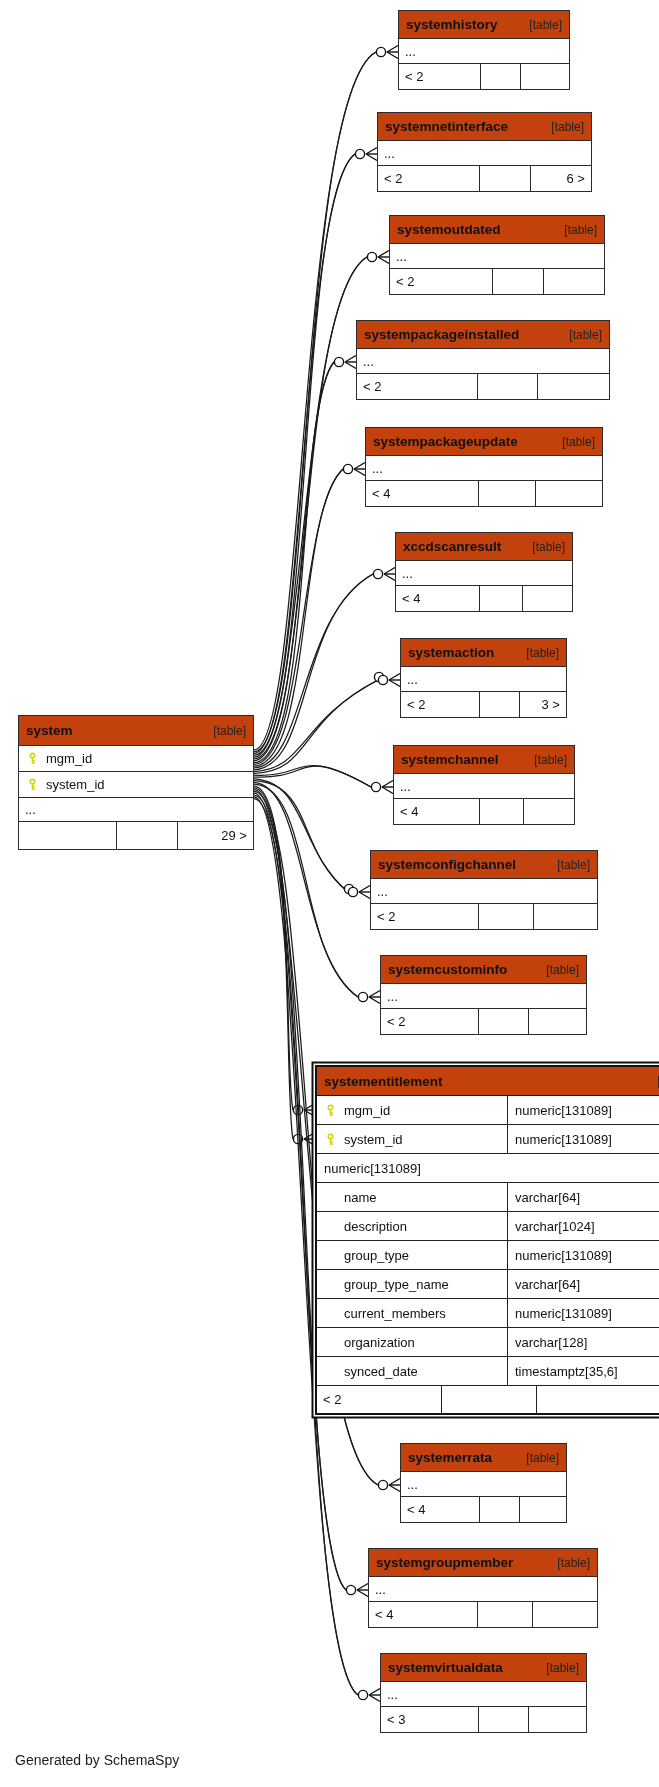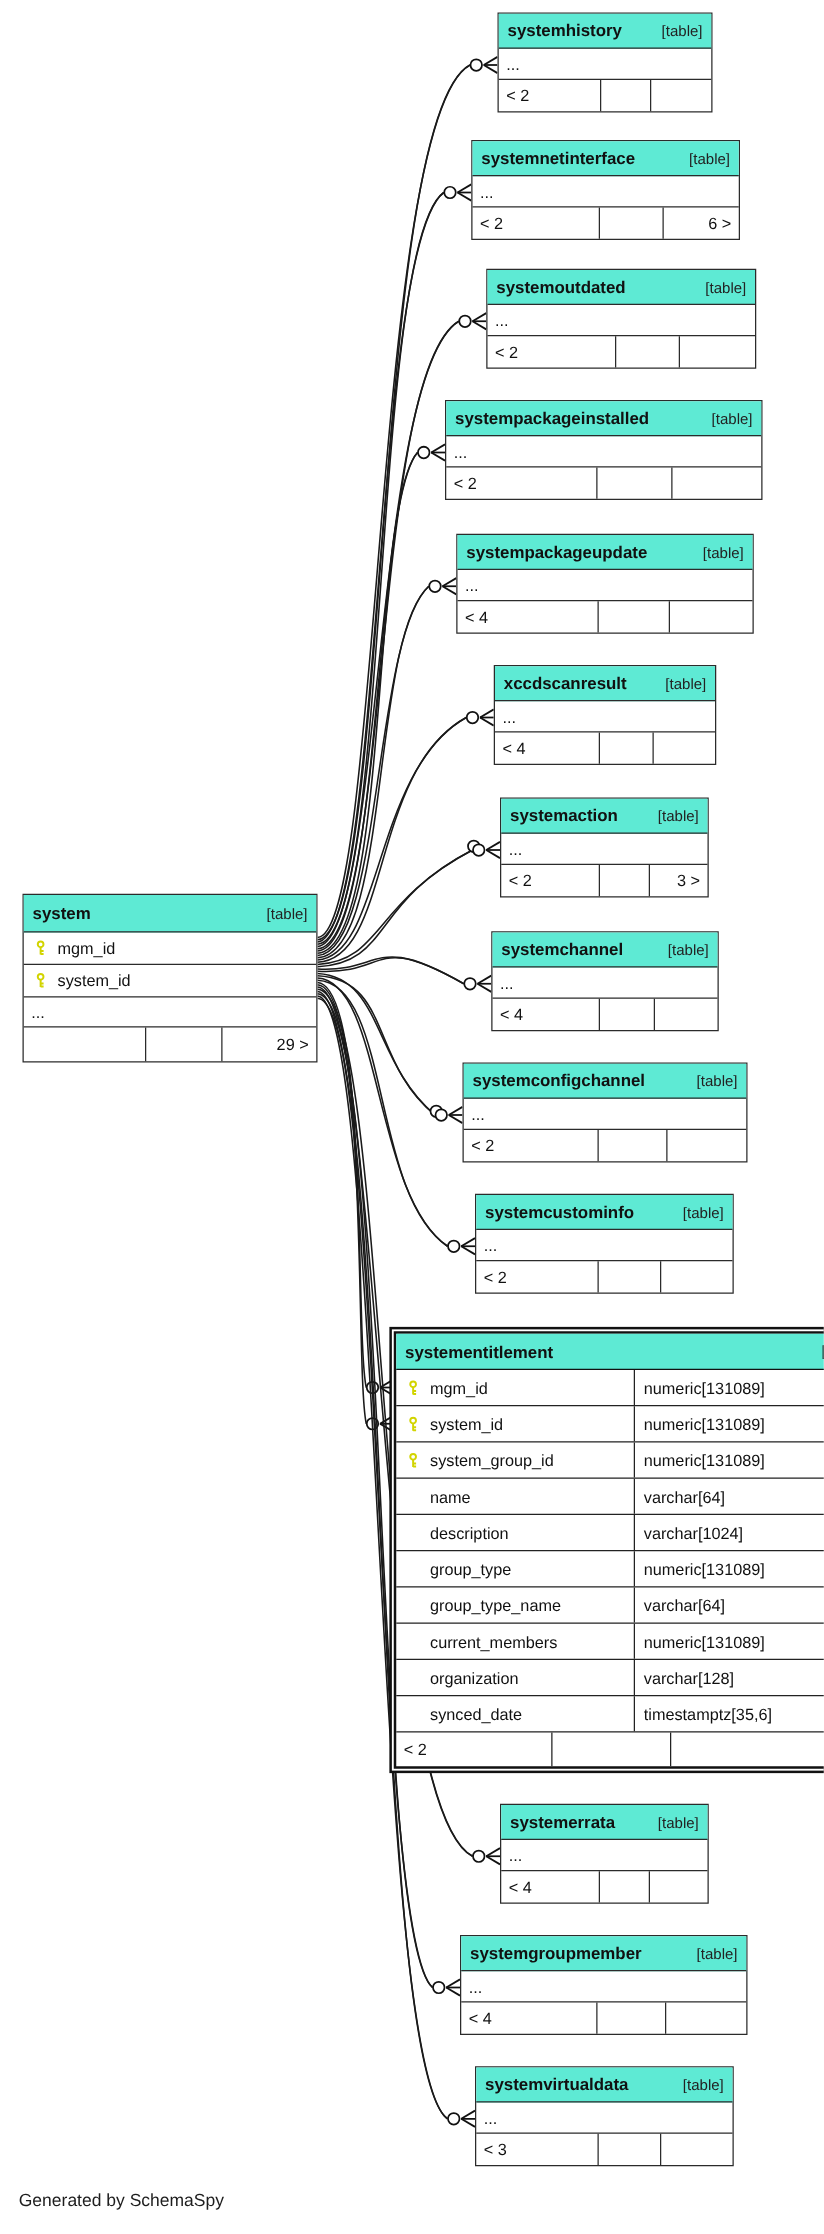--- a/index.html
+++ b/index.html
@@ -10,21 +10,21 @@
   }
   #edges{position:absolute;left:0;top:0;pointer-events:none;}
 
   
   .tbl{
     position:absolute;background:#fff;border:1.5px solid #2b2b2b;
     box-sizing:border-box;font-size:13px;
   }
   .hdr{
     display:flex;justify-content:space-between;align-items:center;
-    background:#5eead4;border-bottom:1.5px solid #2b2b2b;
+    background:#c2410c;border-bottom:1.5px solid #2b2b2b;
     padding:0 7px;height:28px;box-sizing:border-box;text-align:center;
   }
   .hdr .nm{font-weight:bold;font-size:13.5px;white-space:nowrap;}
   .hdr .tag{font-size:12px;padding-left:8px;white-space:nowrap;color:#222;}
   .dots{
     height:25px;display:flex;align-items:center;padding:0 6px;
     border-bottom:1.5px solid #2b2b2b;box-sizing:border-box;
   }
   .ftr{display:flex;height:25px;box-sizing:border-box;}
   .ftr .c{
@@ -230,31 +230,20 @@
           </svg>
       </span>
       <span>system_id</span>
     </div>
     <div class="ecell type">
         <span>numeric[131089]</span>
       </div>
   </div>
 
   <div class="erow">
-    <div class="ecell name">
-      <span class="keyslot">
-        <svg width="11" height="13" viewBox="0 0 12 13">
-            <circle cx="6" cy="3.2" r="2.5" fill="none" stroke="#d2d400" stroke-width="1.7"></circle>
-            <line x1="6" y1="5.7" x2="6" y2="12" stroke="#d2d400" stroke-width="1.7"></line>
-            <line x1="6" y1="9" x2="8.6" y2="9" stroke="#d2d400" stroke-width="1.6"></line>
-            <line x1="6" y1="11.6" x2="8.6" y2="11.6" stroke="#d2d400" stroke-width="1.6"></line>
-          </svg>
-      </span>
-      <span>system_group_id</span>
-    </div>
     <div class="ecell type">
         <span>numeric[131089]</span>
       </div>
   </div>
 
   <div class="erow">
     <div class="ecell name">
         <span class="keyslot"></span>
         <span>name</span>
       </div>

